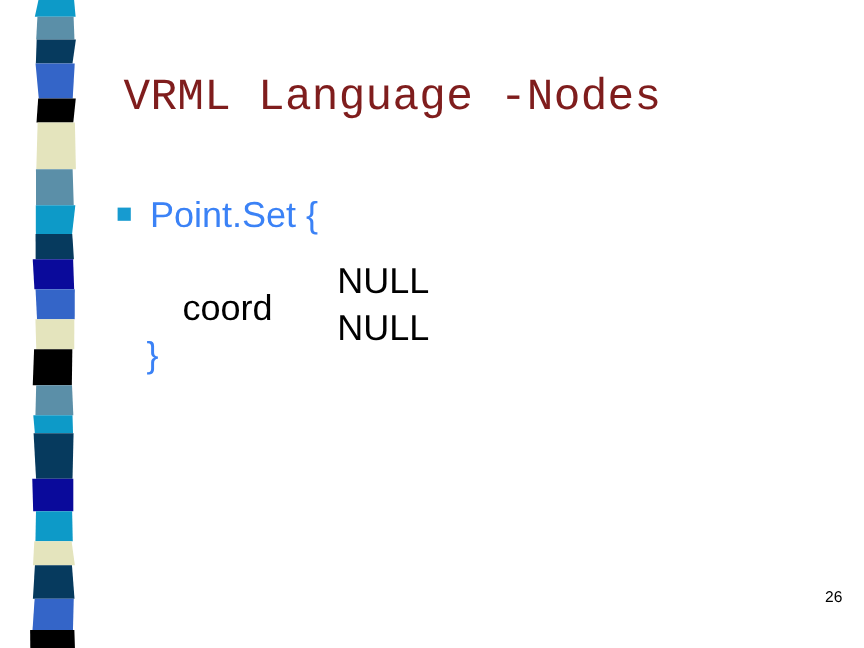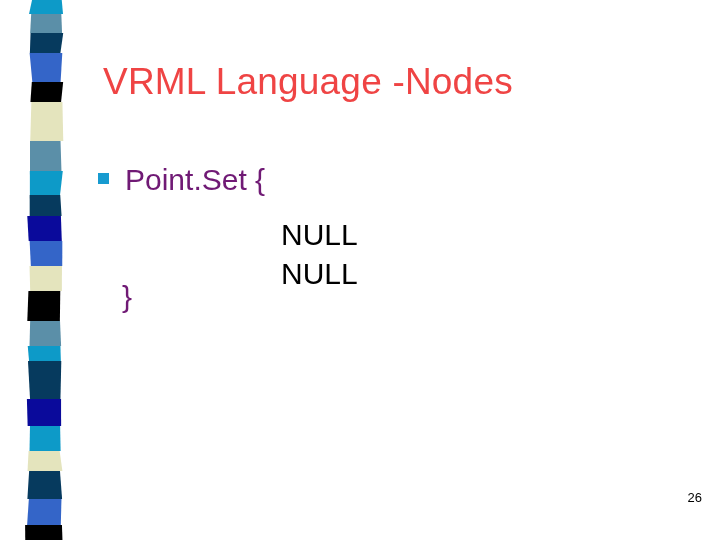--- a/index.html
+++ b/index.html
@@ -29,24 +29,24 @@
     width: 95px;
     height: 540px;
   }
 
   
   #slide-title {
     position: absolute;
     left: 103px;
     top: 60px;
     width: 560px;
-    font-family: Liberation Sans, sans-serif;
+    font-family: Liberation Mono, monospace;
     font-size: 37px;
     line-height: 44px;
-    color: #ef4444;
+    color: #7f1d1d;
     letter-spacing: 0.2px;
     white-space: nowrap;
   }
 
   
   #body-block {
     position: absolute;
     left: 95px;
     top: 160px;
     width: 520px;
@@ -63,21 +63,21 @@
     top: 13px;
     width: 11px;
     height: 11px;
     background: #179bd0;
   }
   .body-line {
     position: relative;
     height: 39px;
     font-size: 30px;
     line-height: 39px;
-    color: #701a75;
+    color: #3b82f6;
     white-space: pre;
   }
   .lvl1 { padding-left: 30px; }
   .lvl-close { padding-left: 27px; }
 
   .kv-row {
     position: relative;
     height: 39px;
     font-size: 30px;
     line-height: 39px;
@@ -148,20 +148,21 @@
     <div class="bullet-row">
       <span class="bullet-marker"></span>
       <span class="body-line lvl1">Point.Set {</span>
     </div>
 
     <div class="kv-row">
       <span class="kv-val">NULL</span>
     </div>
 
     <div class="kv-row">
+      <span class="kv-key">coord</span>
       <span class="kv-val">NULL</span>
     </div>
 
     <div class="body-line lvl-close">}</div>
 
   </div>
 
   <div id="page-number">26</div>
 
 </div>

